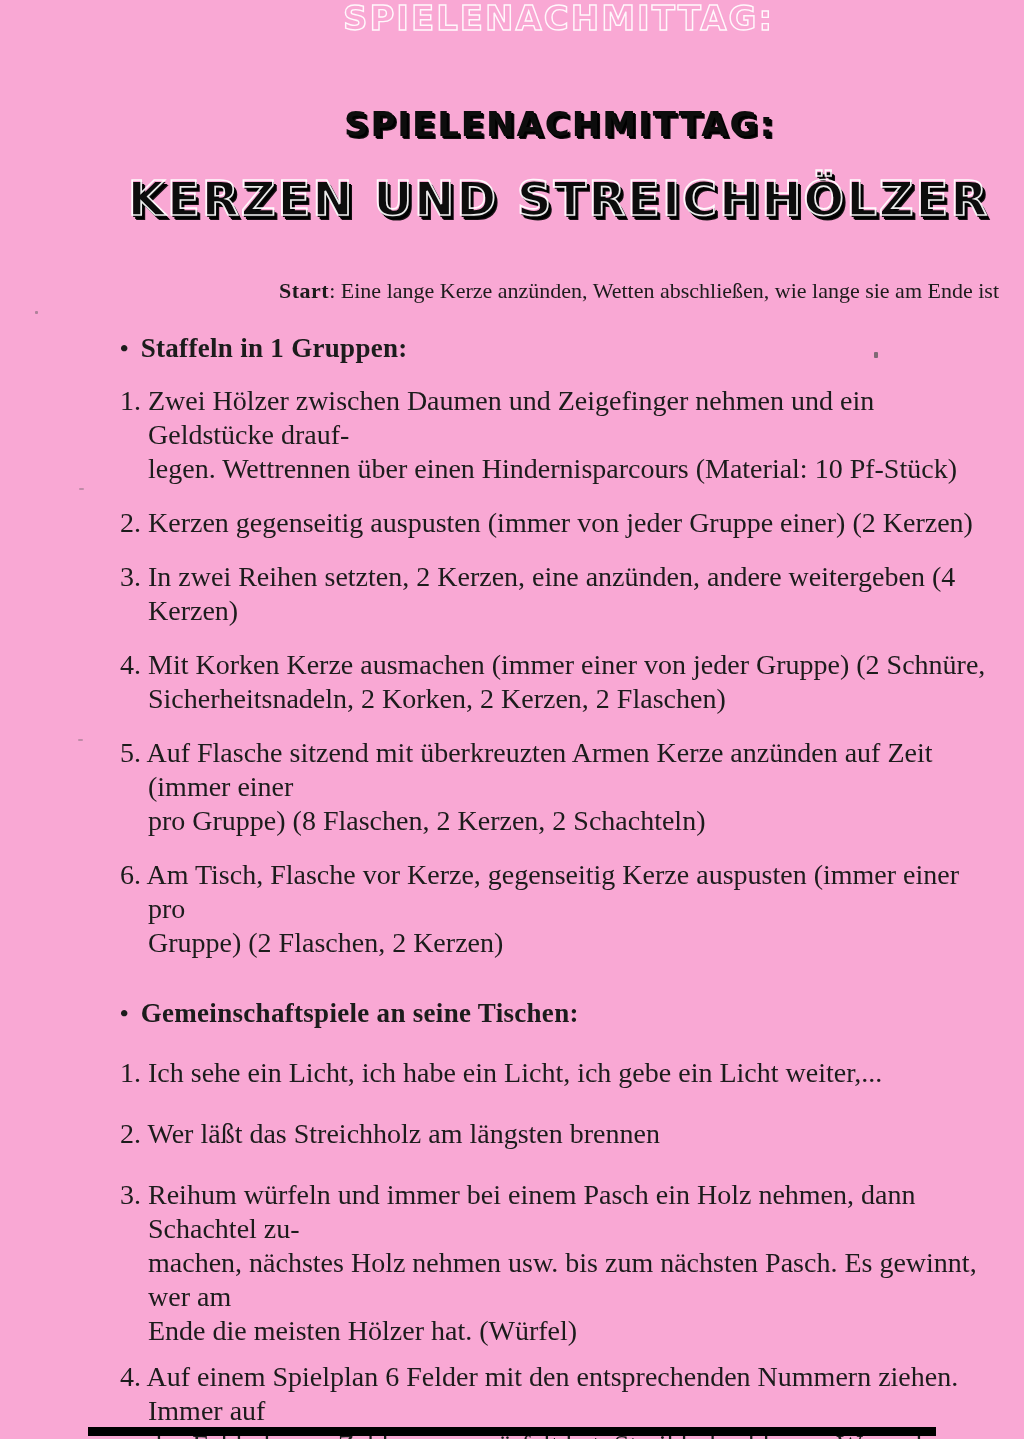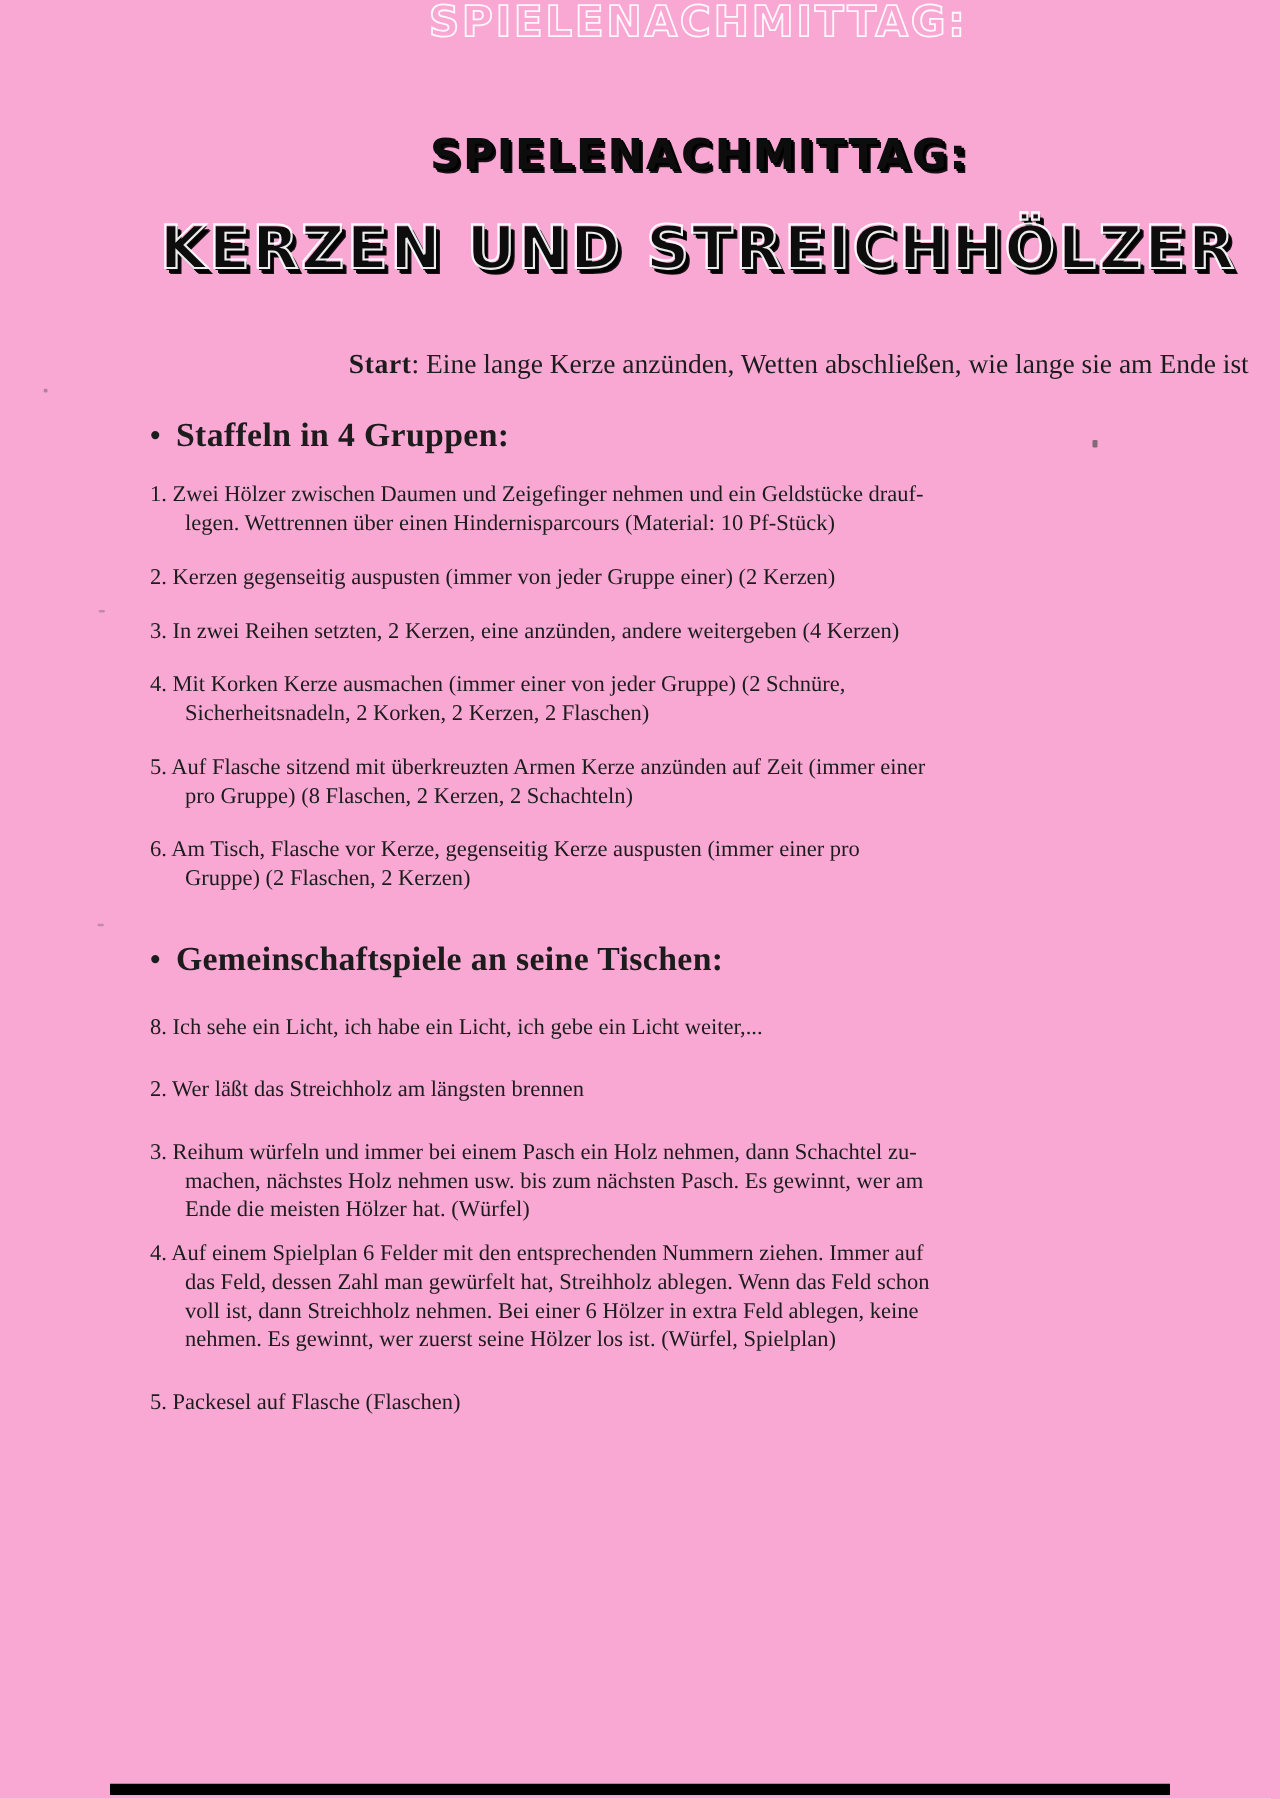--- a/index.html
+++ b/index.html
@@ -70,22 +70,22 @@
     font-size: 24px;
     margin-right: 12px;
     transform: translateY(-1px);
   }
   .heading-1 { margin-top: 27px; }
   .heading-2 { margin-top: 38px; }
 
   
   .item {
     margin: 20px 0 0 0;
-    font-size: 18px;
-    line-height: 23px;
+    font-size: 28px;
+    line-height: 34px;
     white-space: pre-line;
     padding-left: 28px;
     text-indent: -28px;
   }
   .s2 .item { margin-top: 27px; }
   .item.gap-lg { margin-top: 12px; }
 
   
   .speck {
     position: absolute;
@@ -108,41 +108,41 @@
   <div class="content">
 
     <div class="bubble title1" data-text="SPIELENACHMITTAG:">SPIELENACHMITTAG:</div>
 
     <div class="bubble title2" data-text="KERZEN UND STREICHHÖLZER">KERZEN UND STREICHHÖLZER</div>
 
     <p class="start-line"><span class="start-label">Start</span><span>: Eine lange Kerze anzünden, Wetten abschließen, wie lange sie am Ende ist</span></p>
 
     <div class="section-heading heading-1">
       <span class="bullet">•</span>
-      <span class="heading-text">Staffeln in 4 Gruppen:</span>
+      <span class="heading-text">Staffeln in 1 Gruppen:</span>
     </div>
     <div class="s1">
       <p class="item">1. Zwei Hölzer zwischen Daumen und Zeigefinger nehmen und ein Geldstücke drauf-
 legen. Wettrennen über einen Hindernisparcours (Material: 10 Pf-Stück)</p>
       <p class="item">2. Kerzen gegenseitig auspusten (immer von jeder Gruppe einer) (2 Kerzen)</p>
       <p class="item">3. In zwei Reihen setzten, 2 Kerzen, eine anzünden, andere weitergeben (4 Kerzen)</p>
       <p class="item">4. Mit Korken Kerze ausmachen (immer einer von jeder Gruppe) (2 Schnüre,
 Sicherheitsnadeln, 2 Korken, 2 Kerzen, 2 Flaschen)</p>
       <p class="item">5. Auf Flasche sitzend mit überkreuzten Armen Kerze anzünden auf Zeit (immer einer
 pro Gruppe) (8 Flaschen, 2 Kerzen, 2 Schachteln)</p>
       <p class="item">6. Am Tisch, Flasche vor Kerze, gegenseitig Kerze auspusten (immer einer pro
 Gruppe) (2 Flaschen, 2 Kerzen)</p>
     </div>
 
     <div class="section-heading heading-2">
       <span class="bullet">•</span>
       <span class="heading-text">Gemeinschaftspiele an seine Tischen:</span>
     </div>
     <div class="s2">
-      <p class="item">8. Ich sehe ein Licht, ich habe ein Licht, ich gebe ein Licht weiter,...</p>
+      <p class="item">1. Ich sehe ein Licht, ich habe ein Licht, ich gebe ein Licht weiter,...</p>
       <p class="item">2. Wer läßt das Streichholz am längsten brennen</p>
       <p class="item">3. Reihum würfeln und immer bei einem Pasch ein Holz nehmen, dann Schachtel zu-
 machen, nächstes Holz nehmen usw. bis zum nächsten Pasch. Es gewinnt, wer am
 Ende die meisten Hölzer hat. (Würfel)</p>
       <p class="item gap-lg">4. Auf einem Spielplan 6 Felder mit den entsprechenden Nummern ziehen. Immer auf
 das Feld, dessen Zahl man gewürfelt hat, Streihholz ablegen. Wenn das Feld schon
 voll ist, dann Streichholz nehmen. Bei einer 6 Hölzer in extra Feld ablegen, keine
 nehmen. Es gewinnt, wer zuerst seine Hölzer los ist. (Würfel, Spielplan)</p>
       <p class="item">5. Packesel auf Flasche (Flaschen)</p>
     </div>

